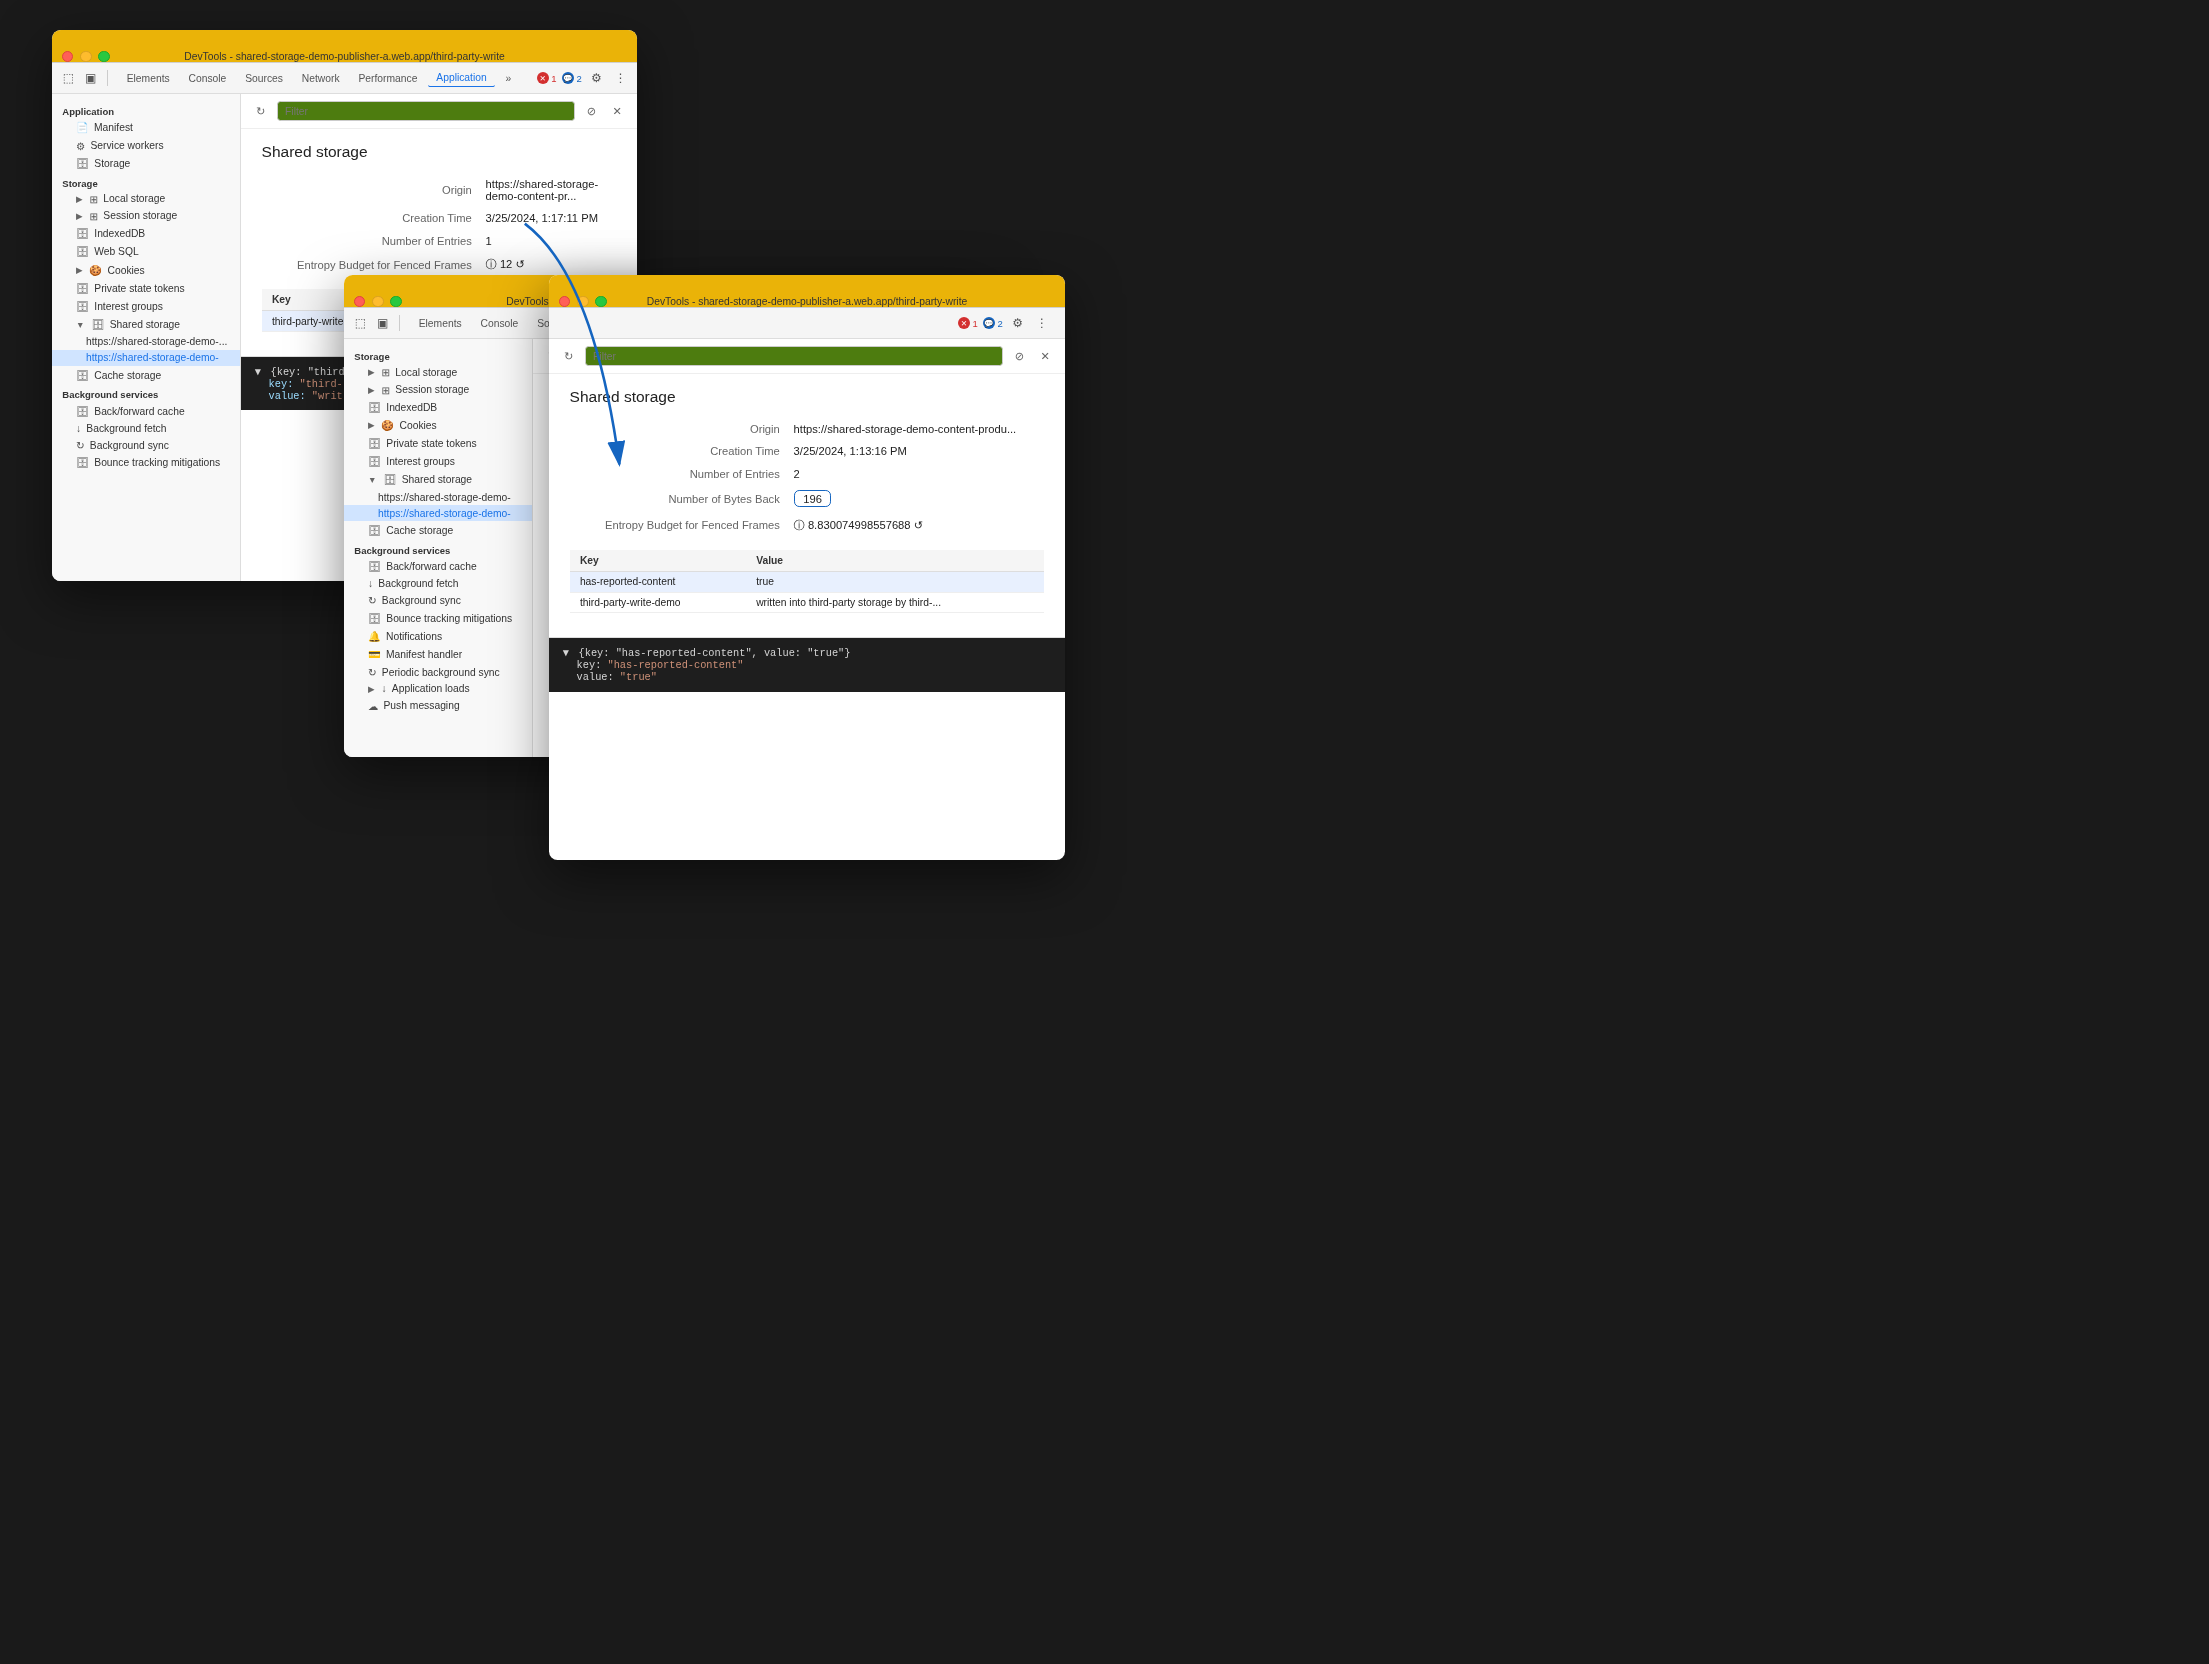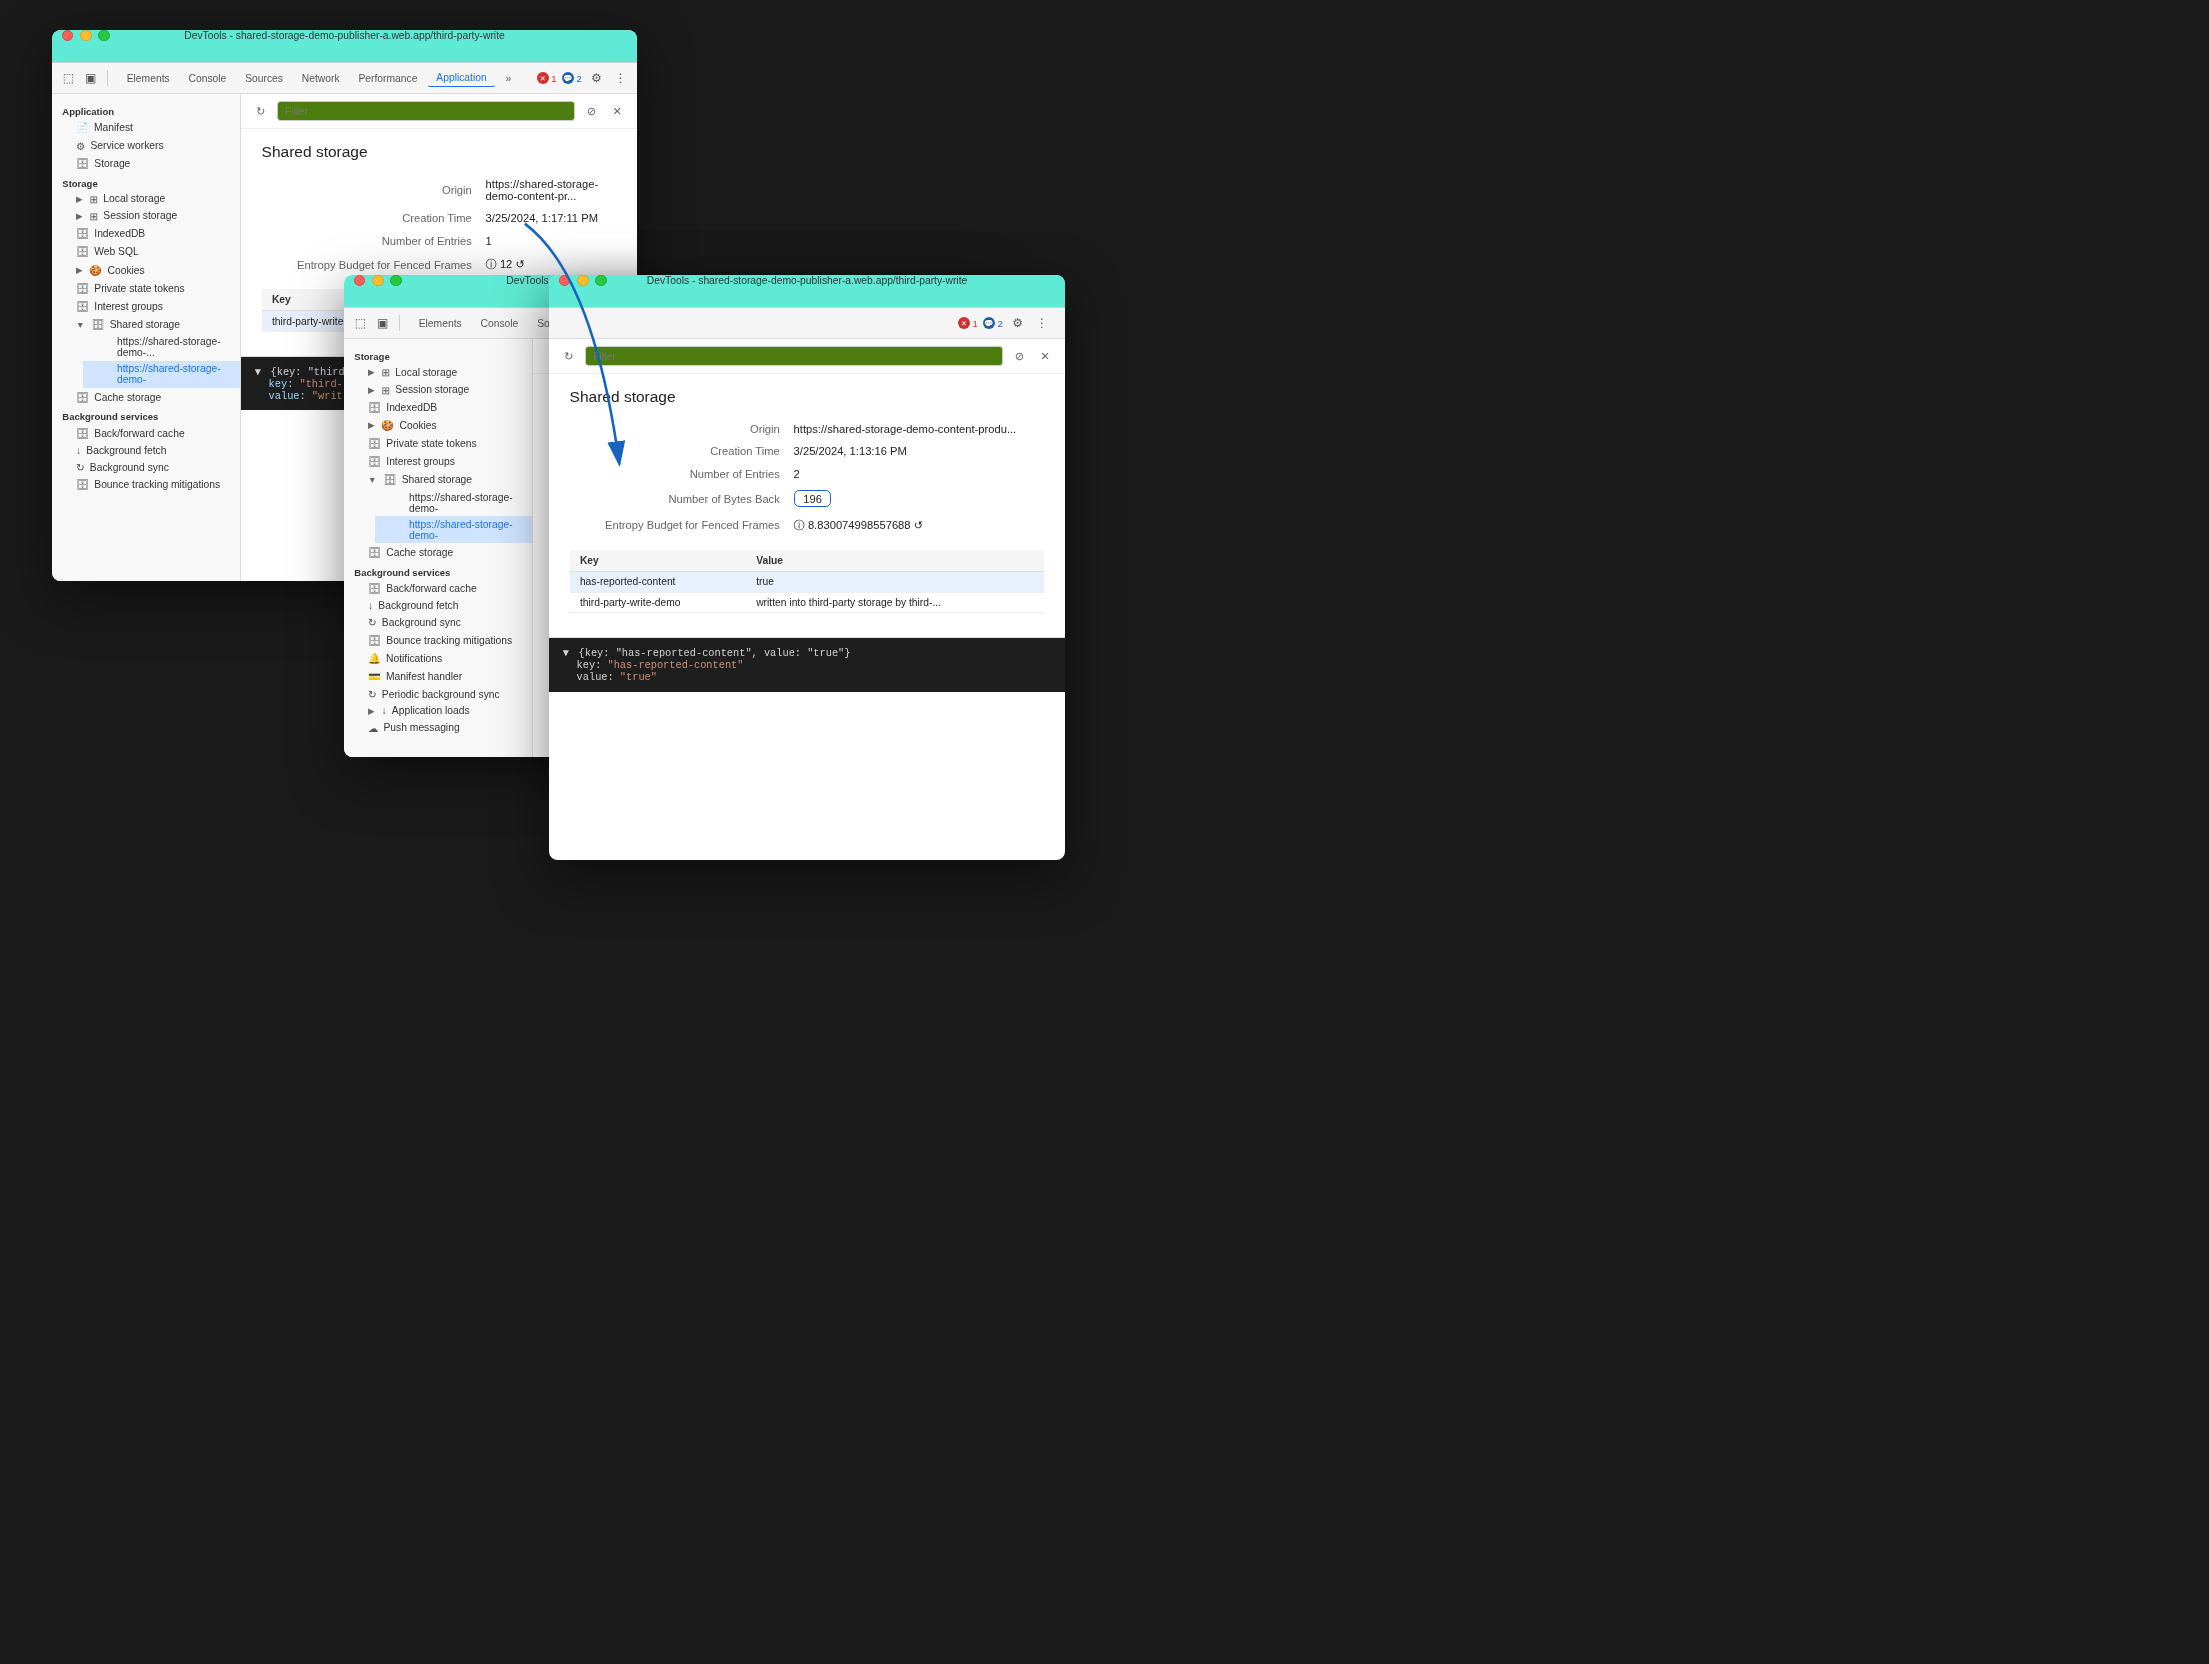--- a/index.html
+++ b/index.html
@@ -18,24 +18,24 @@
       position: absolute;
       background: #ffffff;
       border-radius: 8.6px;
       box-shadow: 0 17px 52px rgba(0,0,0,0.5);
       overflow: hidden;
     }
 
     
     .title-bar {
       height: 33px;
-      background: #5eead4;
+      background: #eab308;
       border-bottom: 0.9px solid #d0d0d0;
       display: flex;
-      align-items: flex-start;
+      align-items: flex-end;
       padding: 0 10.3px;
       position: relative;
     }
     .window-controls {
       display: flex;
       gap: 6.9px;
       align-items: center;
     }
     .btn-close { width: 11.2px; height: 11.2px; border-radius: 50%; background: #ff5f57; border: 0.9px solid #e0443e; }
     .btn-minimize { width: 11.2px; height: 11.2px; border-radius: 50%; background: #febc2e; border: 0.9px solid #d9a020; }
@@ -130,21 +130,21 @@
       display: flex;
       align-items: center;
       gap: 5.2px;
       padding: 2.6px 10.3px 2.6px 13.8px;
       font-size: 10.3px;
       color: #333;
       cursor: pointer;
     }
     .sidebar-item.active { background: #d0e4ff; color: #1a73e8; }
     .sidebar-item.indent1 { padding-left: 24px; }
-    .sidebar-item.indent2 { padding-left: 34px; margin-left: 31px; }
+    .sidebar-item.indent2 { padding-left: 34px; }
     .sidebar-icon { font-size: 10.3px; color: #555; flex-shrink: 0; }
     .expand-arrow { font-size: 8.6px; color: #666; margin-right: 1.7px; }
 
     
     .content-area {
       flex: 1;
       background: white;
       overflow-y: auto;
       padding: 0;
     }

